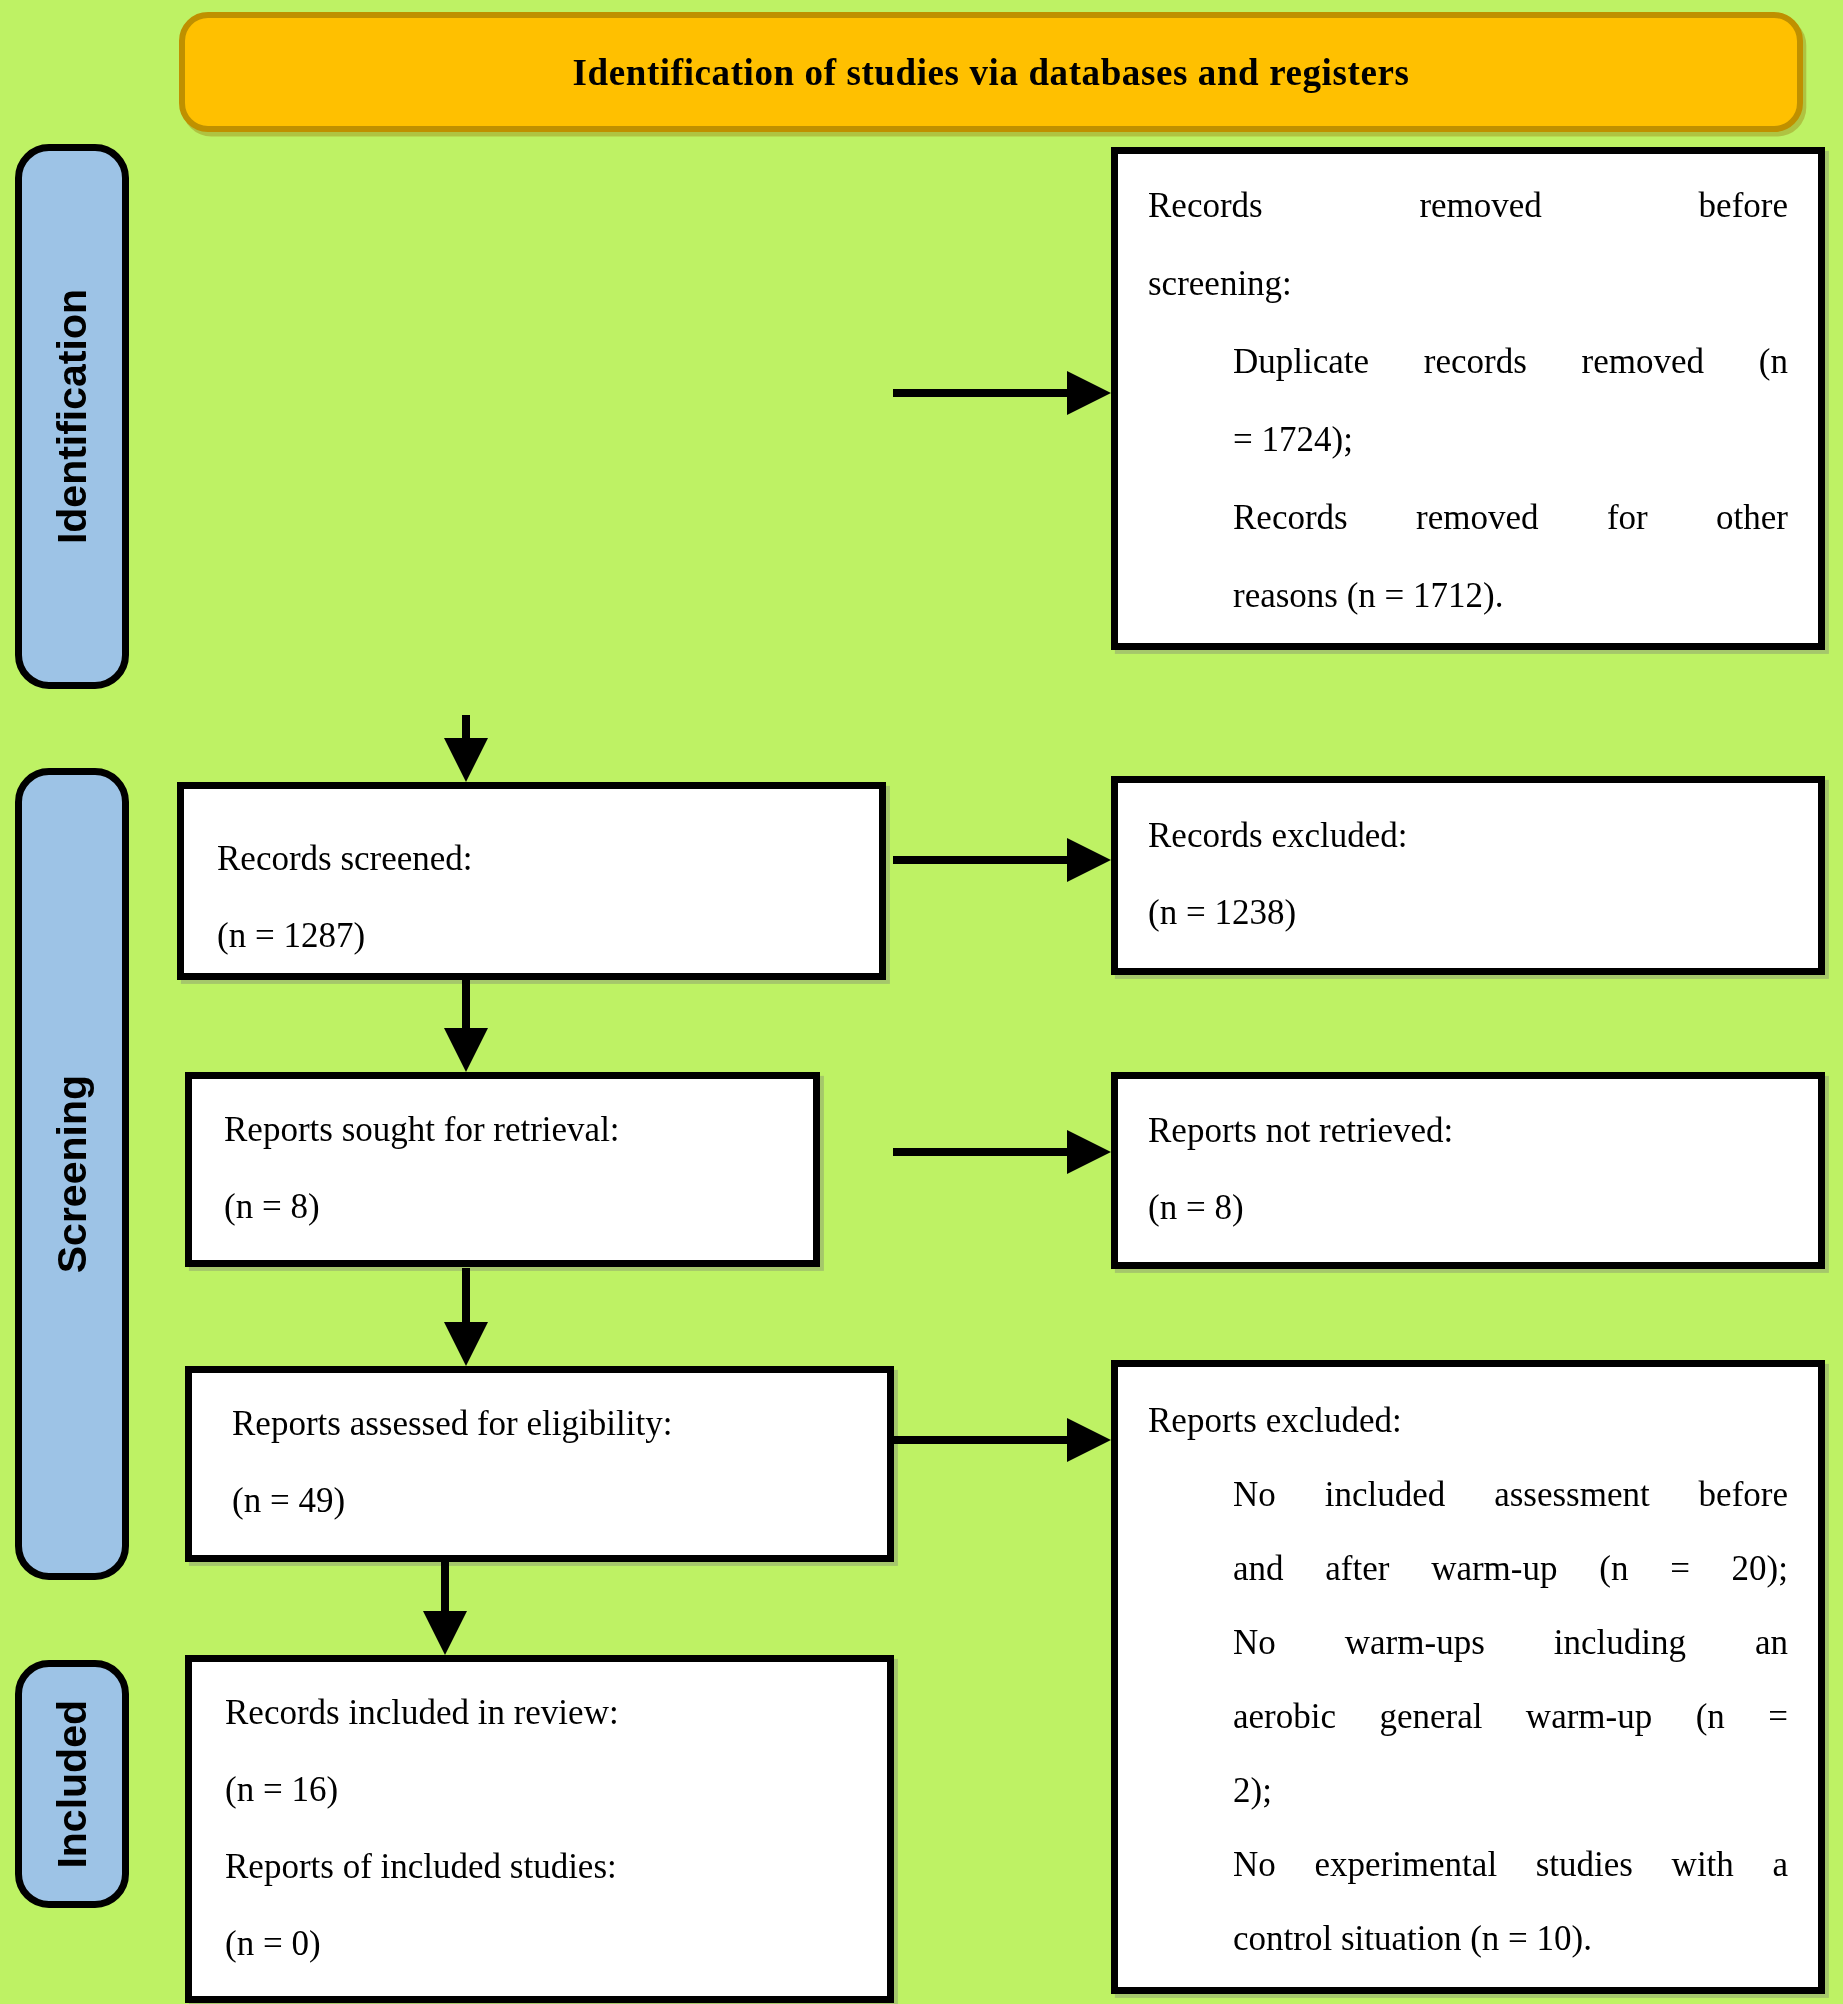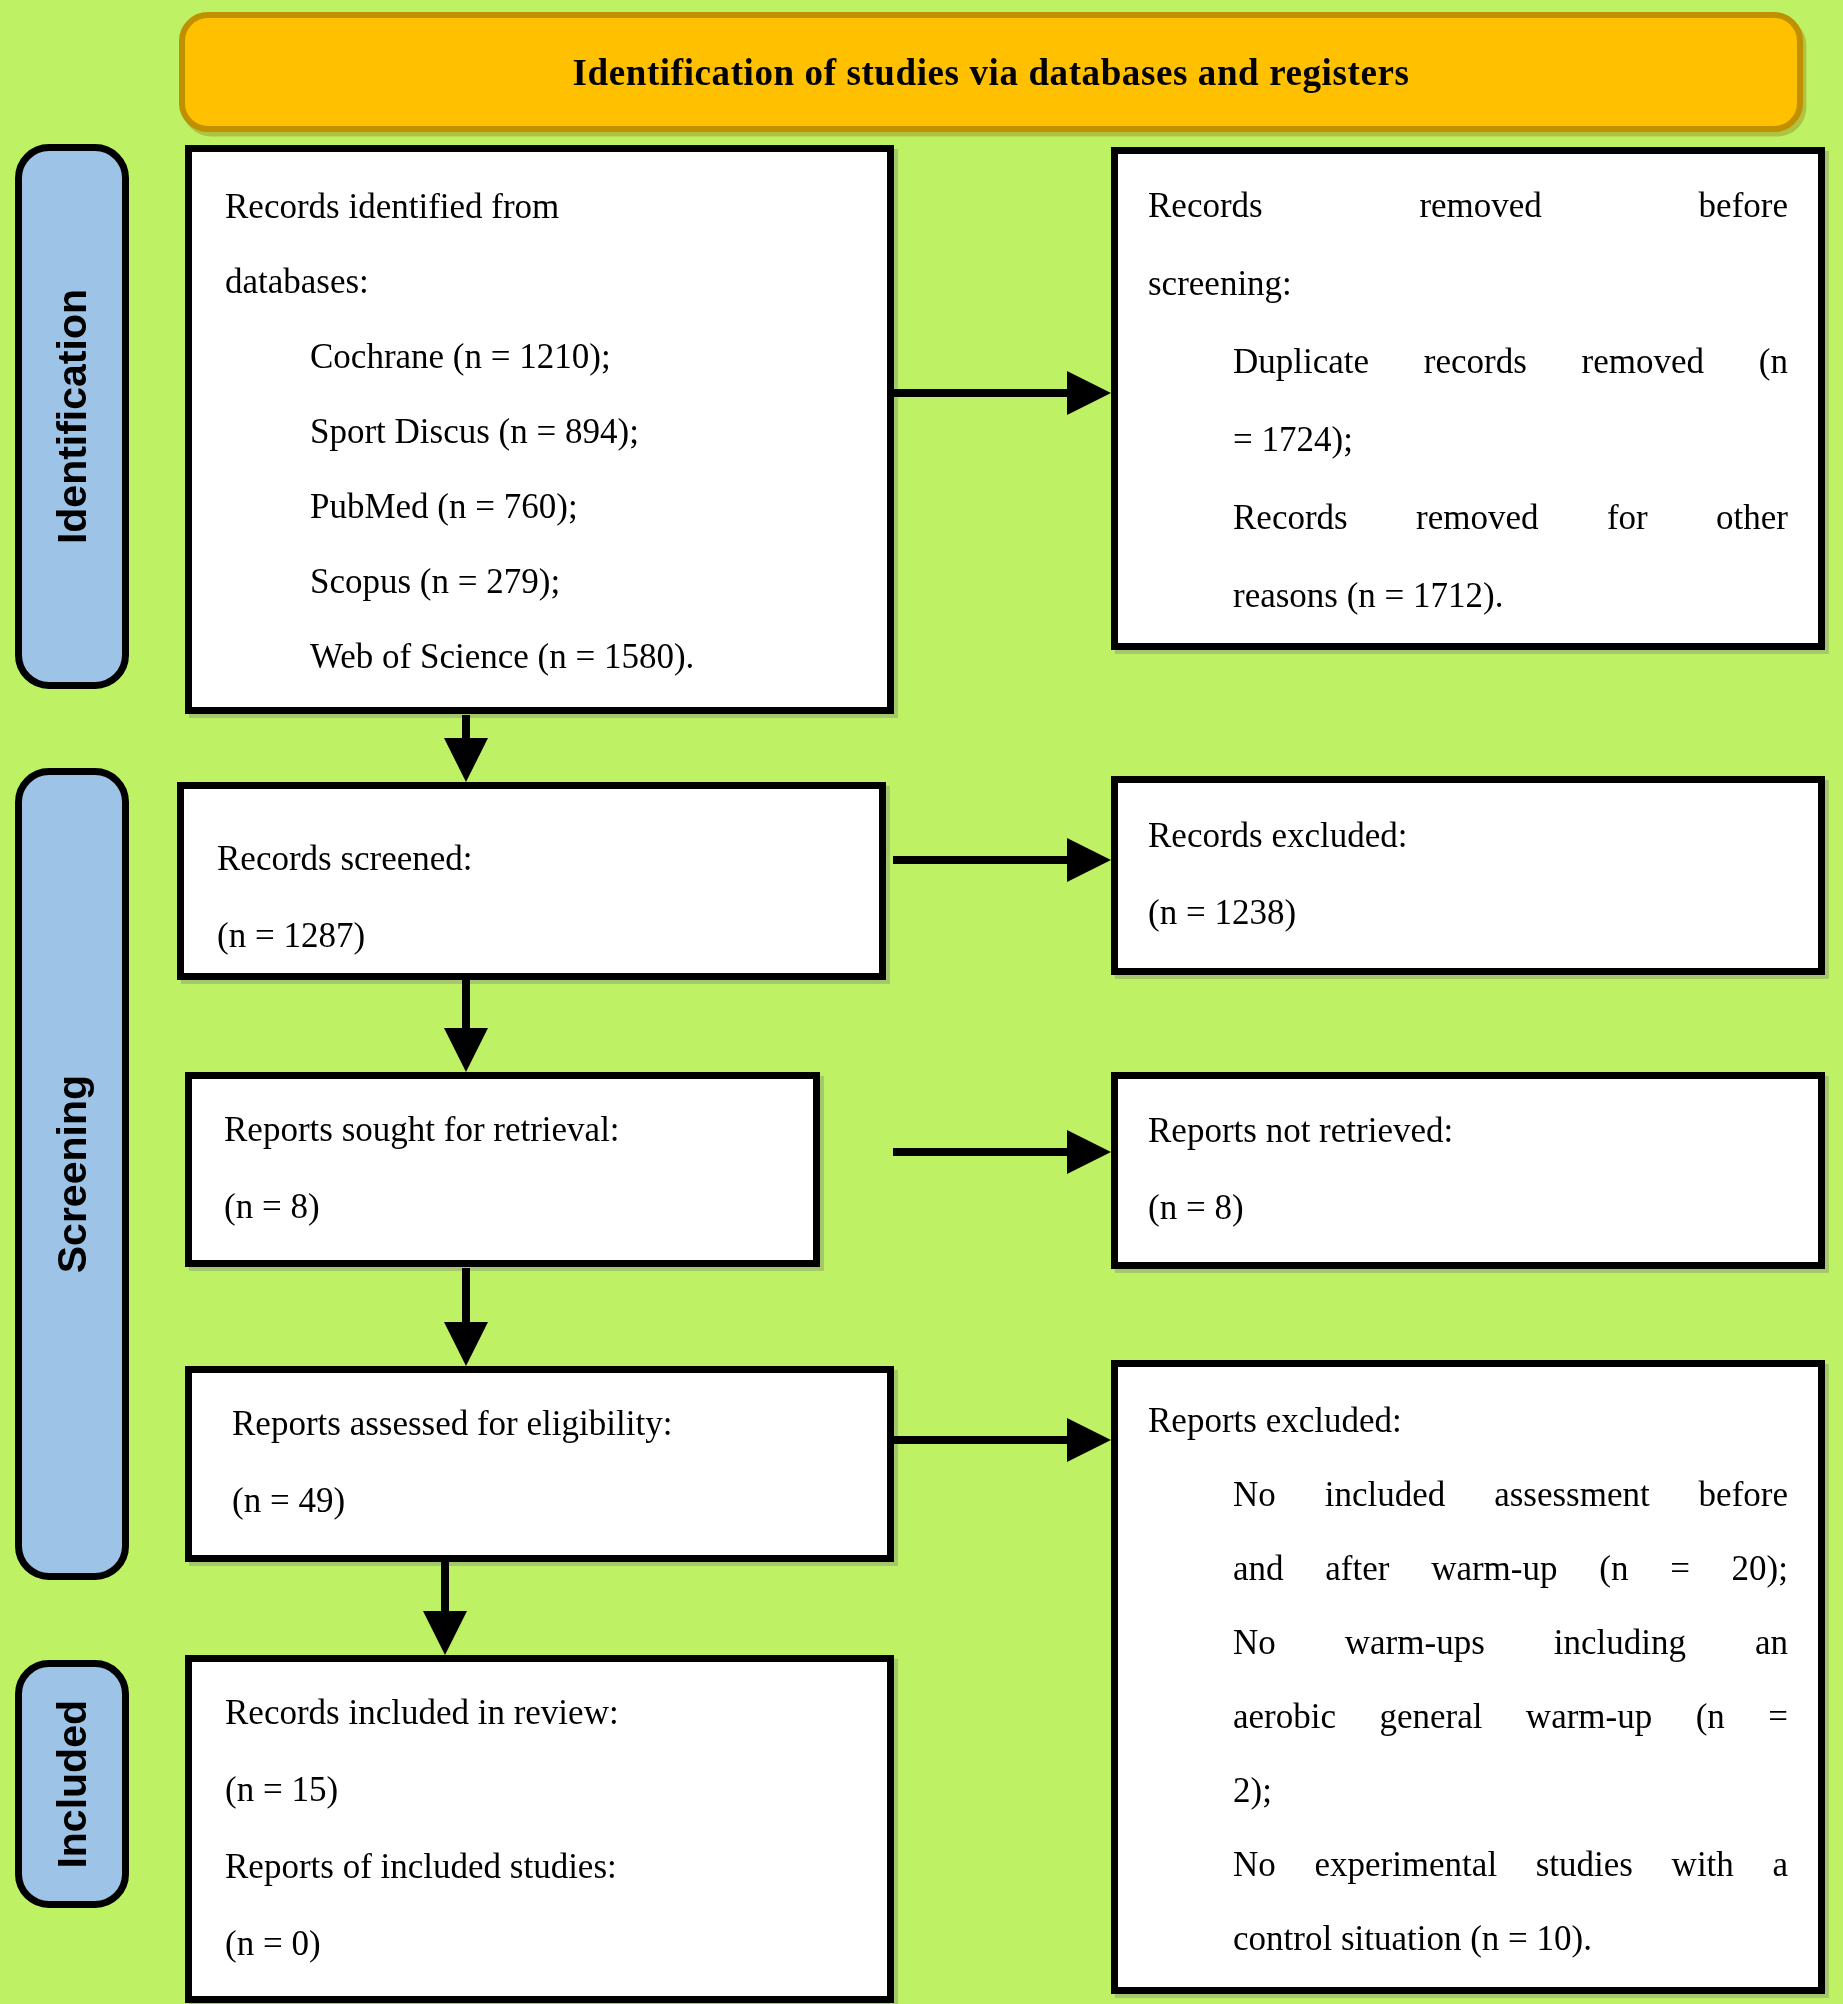--- a/index.html
+++ b/index.html
@@ -93,29 +93,20 @@
   <div class="stage" id="stage-identification">
     <span class="stage-text">Identification</span>
   </div>
   <div class="stage" id="stage-screening">
     <span class="stage-text">Screening</span>
   </div>
   <div class="stage" id="stage-included">
     <span class="stage-text">Included</span>
   </div>
 
-  <div class="box" id="box-identified">
-    <div class="ln">Records identified from</div>
-    <div class="ln">databases:</div>
-    <div class="ln ind">Cochrane (n = 1210);</div>
-    <div class="ln ind">Sport Discus (n = 894);</div>
-    <div class="ln ind">PubMed (n = 760);</div>
-    <div class="ln ind">Scopus (n = 279);</div>
-    <div class="ln ind">Web of Science (n = 1580).</div>
-  </div>
 
   <div class="box" id="box-removed">
     <div class="ln just">Records removed before</div>
     <div class="ln">screening:</div>
     <div class="ln ind just">Duplicate records removed (n</div>
     <div class="ln ind">= 1724);</div>
     <div class="ln ind just">Records removed for other</div>
     <div class="ln ind">reasons (n = 1712).</div>
   </div>
 
@@ -150,21 +141,21 @@
     <div class="ln ind just">and after warm-up (n = 20);</div>
     <div class="ln ind just">No warm-ups including an</div>
     <div class="ln ind just">aerobic general warm-up (n =</div>
     <div class="ln ind">2);</div>
     <div class="ln ind just">No experimental studies with a</div>
     <div class="ln ind">control situation (n = 10).</div>
   </div>
 
   <div class="box" id="box-included-review">
     <div class="ln">Records included in review:</div>
-    <div class="ln">(n = 15)</div>
+    <div class="ln">(n = 16)</div>
     <div class="ln">Reports of included studies:</div>
     <div class="ln">(n = 0)</div>
   </div>
 
   <div class="varrow" id="arrow-v1">
     <i class="shaft"></i>
     <i class="head"></i>
   </div>
   <div class="varrow" id="arrow-v2">
     <i class="shaft"></i>

